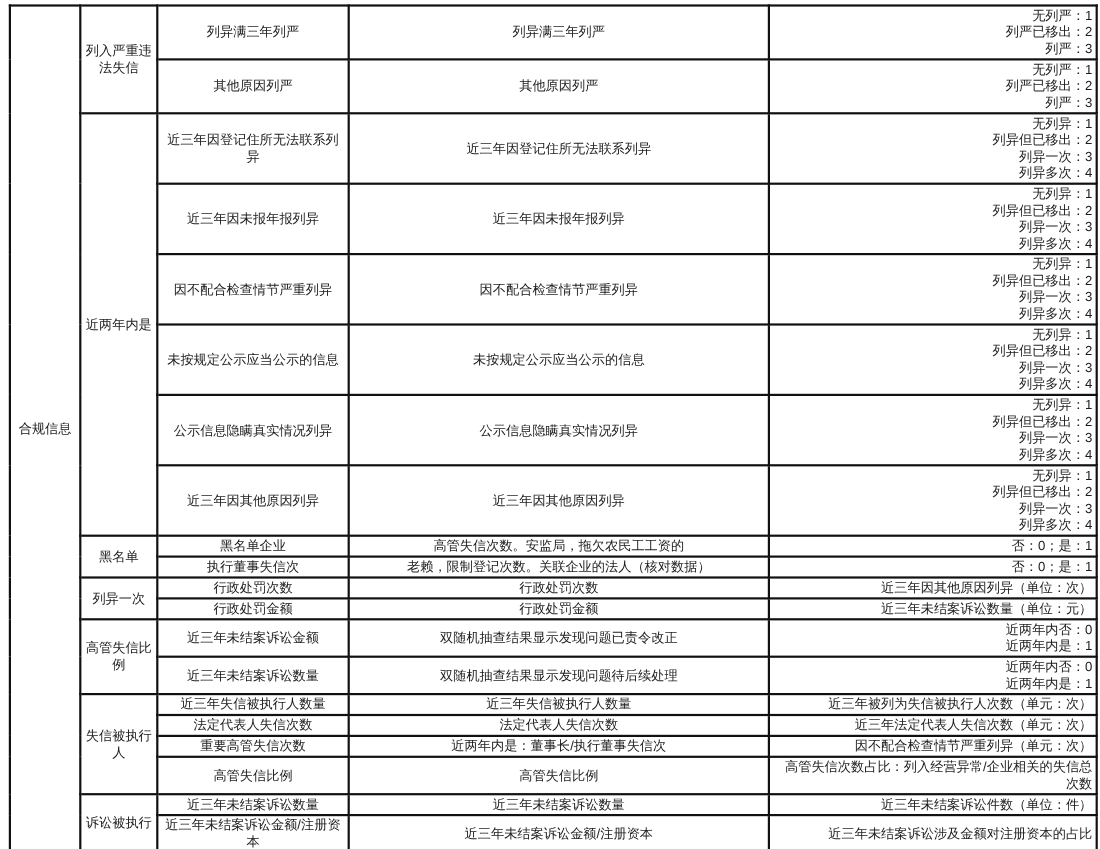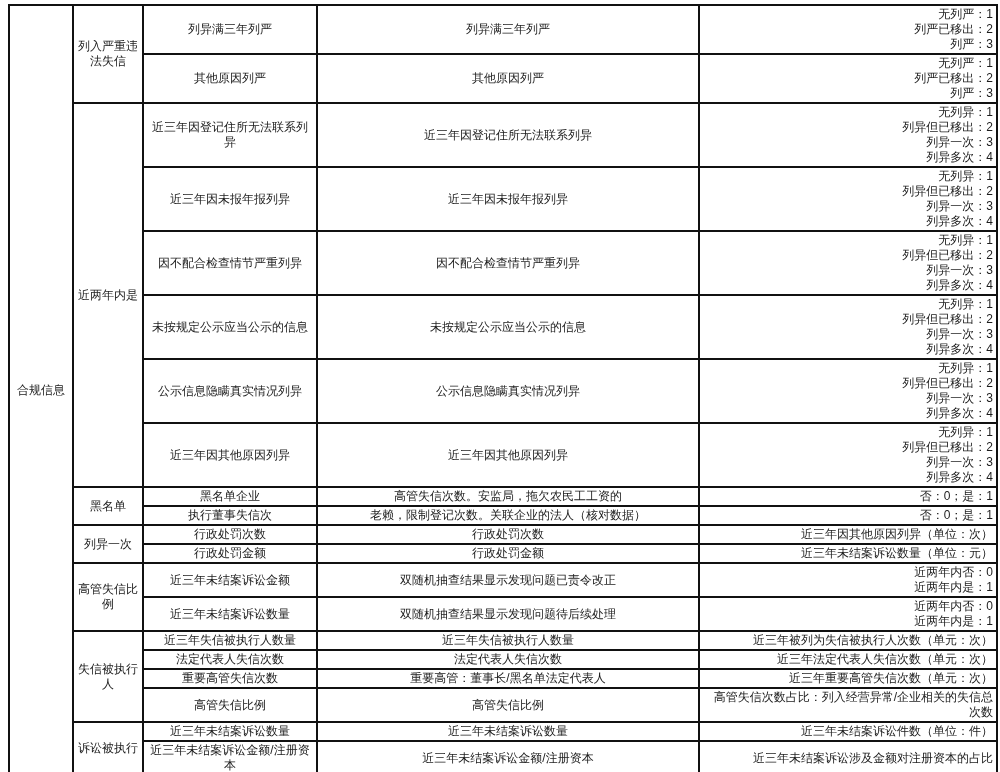--- a/index.html
+++ b/index.html
@@ -181,23 +181,23 @@
         </tr>
         <tr>
           <td class="center">法定代表人失信次数</td>
           <td class="center">法定代表人失信次数</td>
           <td class="values">
             <div>近三年法定代表人失信次数（单元：次）</div>
           </td>
         </tr>
         <tr>
           <td class="center">重要高管失信次数</td>
-          <td class="center">重要高管：董事长/黑名单法定代表人</td>
-          <td class="values">
-            <div>近三年重要高管失信次数（单元：次）</div>
+          <td class="center">近两年内是：董事长/执行董事失信次</td>
+          <td class="values">
+            <div>因不配合检查情节严重列异（单元：次）</div>
           </td>
         </tr>
         <tr>
           <td class="center">高管失信比例</td>
           <td class="center">高管失信比例</td>
           <td class="values">
             <div>高管失信次数占比：列入经营异常/企业相关的失信总次数</div>
           </td>
         </tr>
         <tr>

